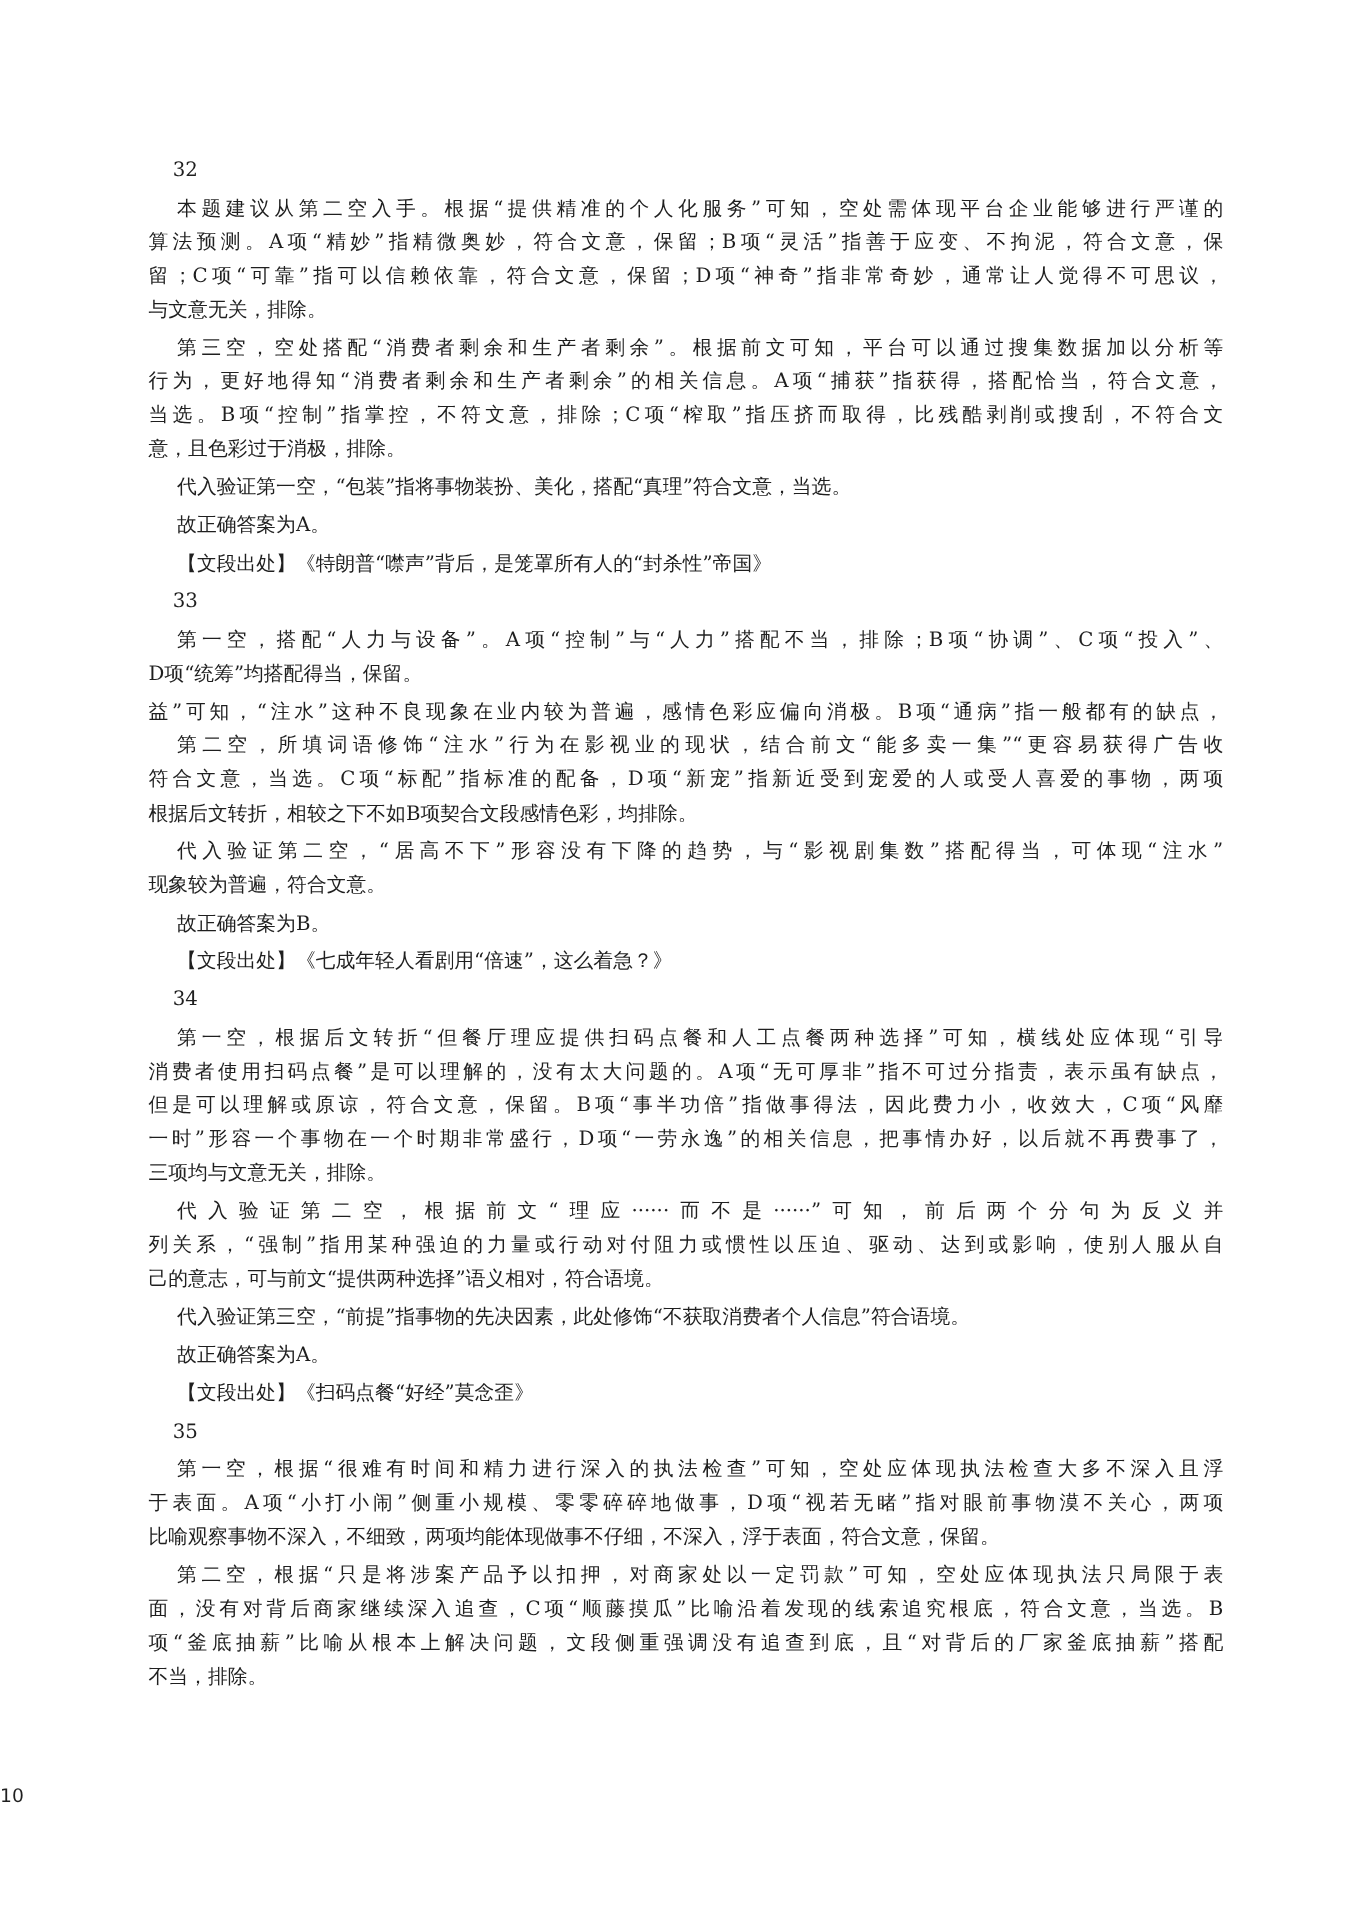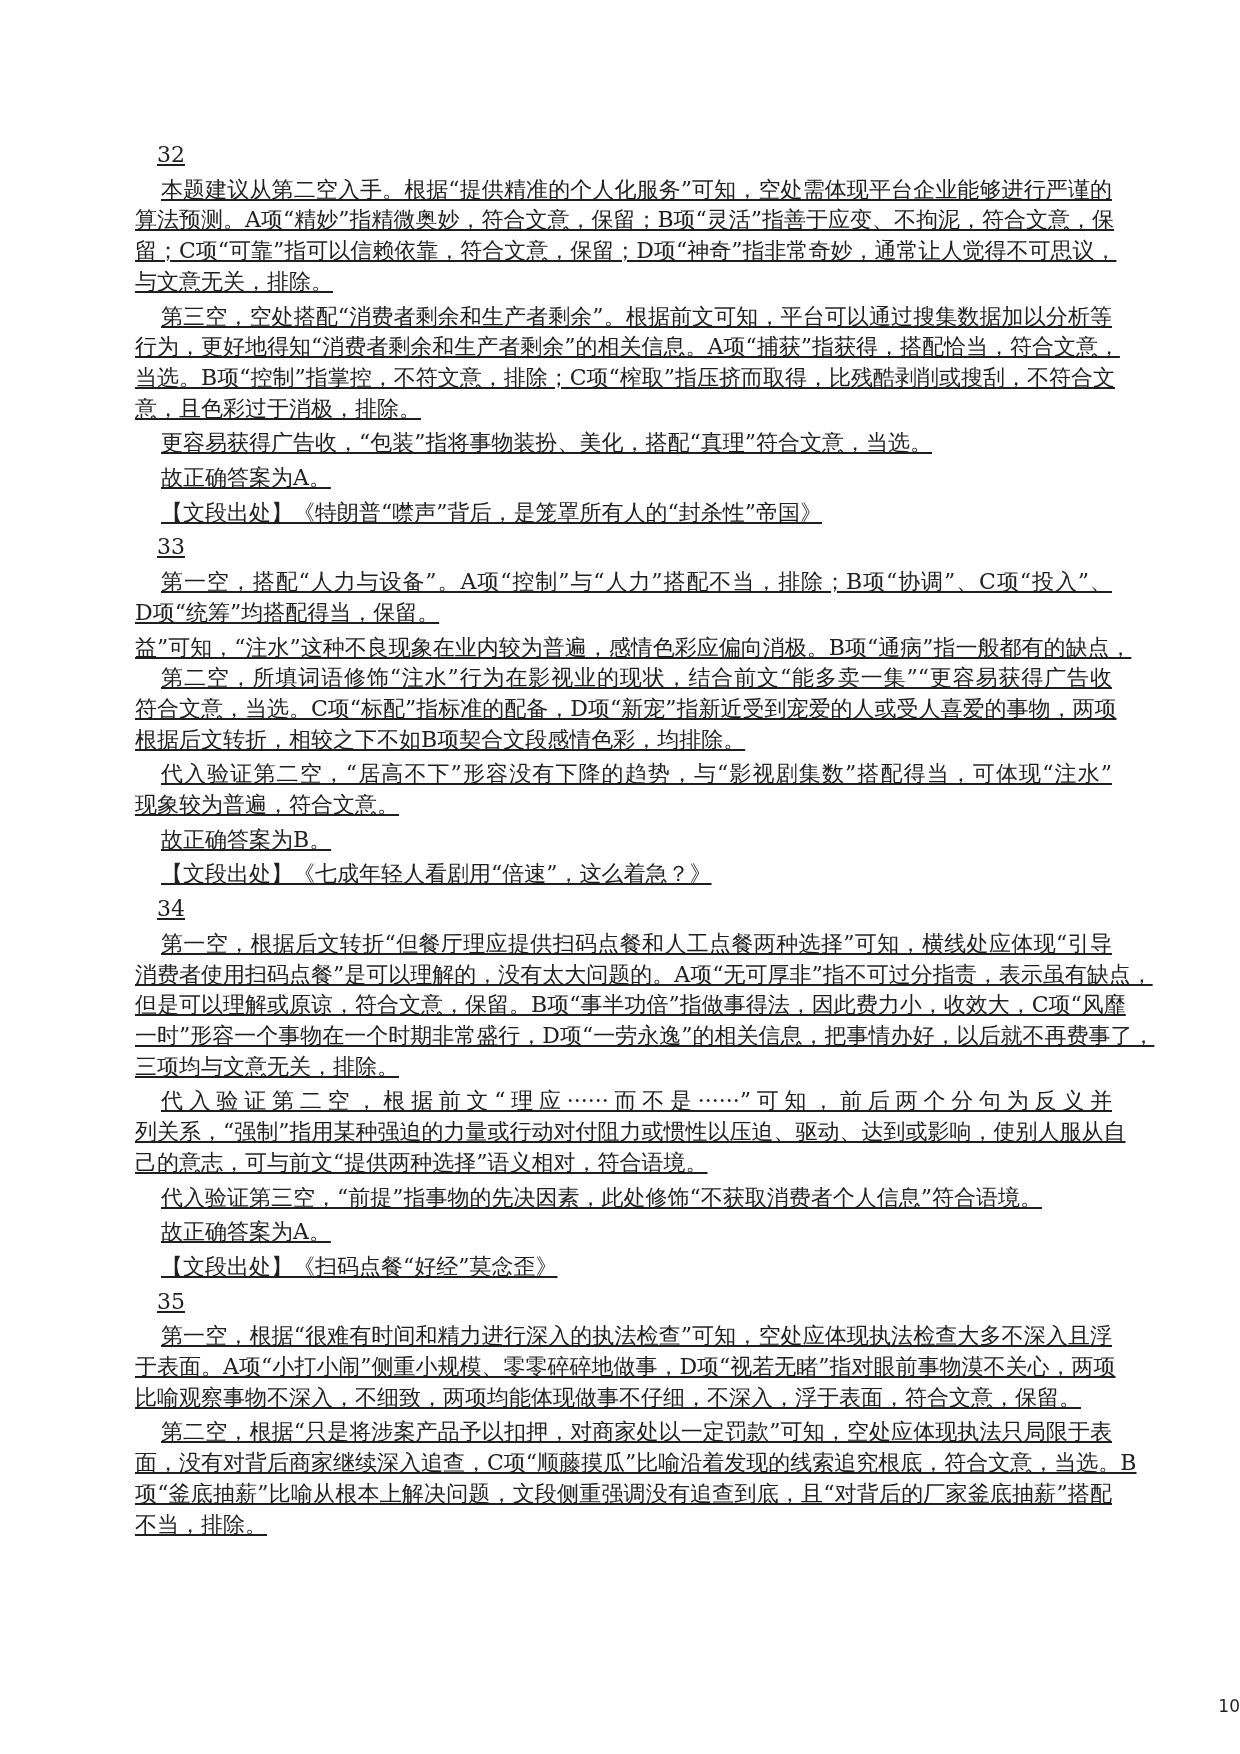--- a/index.html
+++ b/index.html
@@ -3,35 +3,34 @@
 <meta charset="utf-8">
 <style>
   html, body { margin: 0; padding: 0; background: #ffffff; }
   body { width: 1240px; height: 1754px; position: relative; overflow: hidden; }
   .page {
     position: absolute;
     left: 131px;
     top: 140px;
     width: 985px;
     font-family: "DejaVu Serif", "Liberation Serif", serif;
-    font-size: 22px;
+    font-size: 18px;
     color: #1f1f1f;
     line-height: 30.7px;
-    text-decoration: underline;
   }
   .para { margin: 4px; }
   .line { display: block; white-space: nowrap; text-align: justify; text-align-last: justify; }
   .line.last { text-align-last: left; }
   .indent { padding-left: 26px; }
   .num { display: block; padding-left: 26px; white-space: nowrap; }
   .footer {
     position: absolute;
     left: 0; width: 1240px;
-    top: 1696px;
-    text-align: right;
+    top: 1623px;
+    text-align: left;
     font-family: "DejaVu Sans", "Liberation Sans", sans-serif;
     font-size: 17px;
     color: #1f1f1f;
   }
 </style>
 </head>
 <body>
 
 <div class="page">
 
@@ -43,21 +42,21 @@
       <span class="line">留；C项“可靠”指可以信赖依靠，符合文意，保留；D项“神奇”指非常奇妙，通常让人觉得不可思议，</span>
       <span class="line last">与文意无关，排除。</span>
     </p>
     <p class="para">
       <span class="line indent">第三空，空处搭配“消费者剩余和生产者剩余”。根据前文可知，平台可以通过搜集数据加以分析等</span>
       <span class="line">行为，更好地得知“消费者剩余和生产者剩余”的相关信息。A项“捕获”指获得，搭配恰当，符合文意，</span>
       <span class="line">当选。B项“控制”指掌控，不符文意，排除；C项“榨取”指压挤而取得，比残酷剥削或搜刮，不符合文</span>
       <span class="line last">意，且色彩过于消极，排除。</span>
     </p>
     <p class="para">
-      <span class="line indent last">更容易获得广告收，“包装”指将事物装扮、美化，搭配“真理”符合文意，当选。</span>
+      <span class="line indent last">代入验证第一空，“包装”指将事物装扮、美化，搭配“真理”符合文意，当选。</span>
     </p>
     <p class="para">
       <span class="line indent last">故正确答案为A。</span>
     </p>
     <p class="para">
       <span class="line indent last">【文段出处】《特朗普“噤声”背后，是笼罩所有人的“封杀性”帝国》</span>
     </p>
   </div>
 
   <div>

